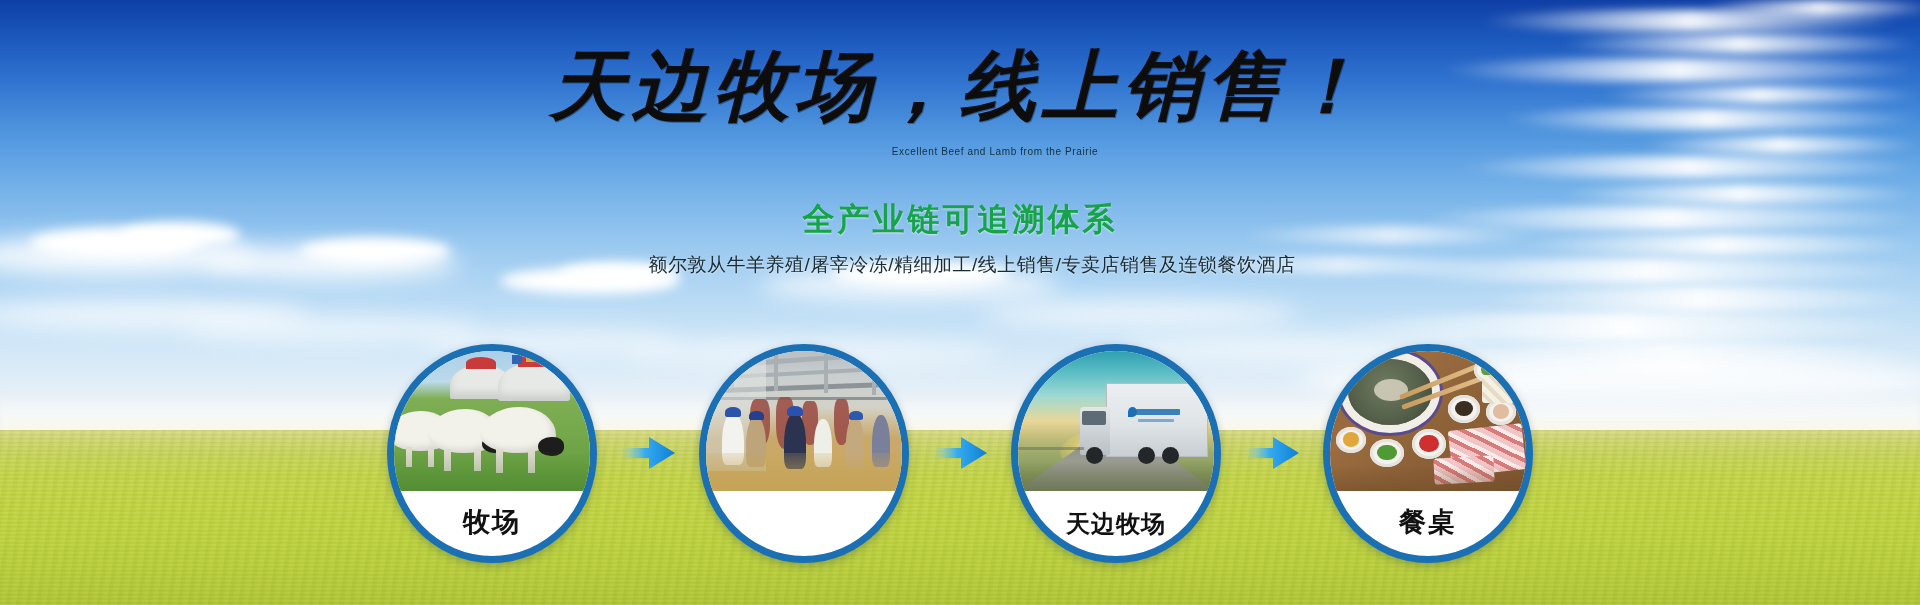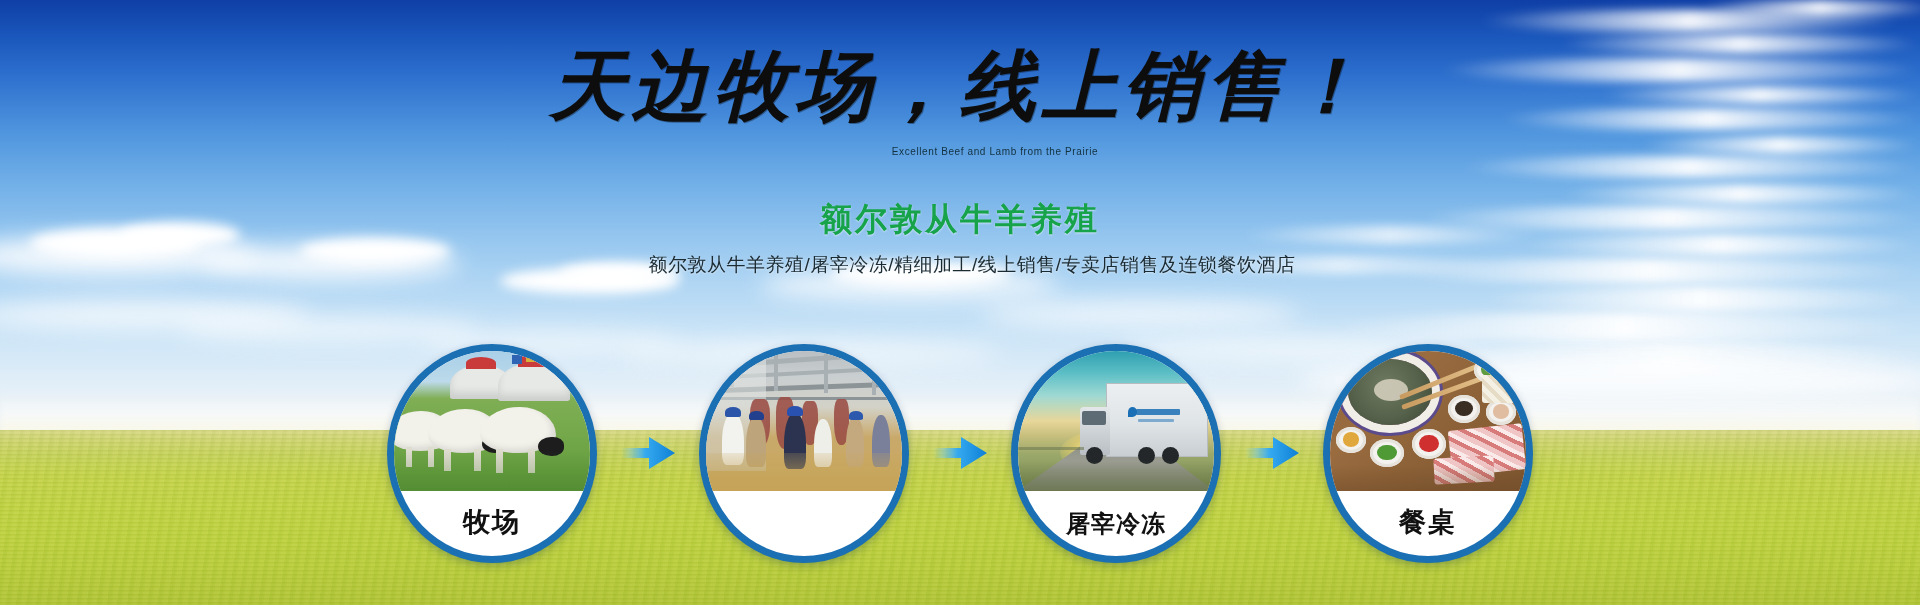--- a/index.html
+++ b/index.html
@@ -256,21 +256,21 @@
   <div class="grass-shade"></div>
 
   <div class="headline">
     <div class="calligraphy">天边牧场，线上销售！</div>
   </div>
 
   <div class="en-lines">
     <div class="en2">Excellent Beef and Lamb from the Prairie</div>
   </div>
 
-  <div class="green-title">额尔敦从牛羊养殖</div>
+  <div class="green-title">全产业链可追溯体系</div>
 
   <div class="desc desc1">额尔敦从牛羊养殖/屠宰冷冻/精细加工/线上销售/专卖店销售及连锁餐饮酒店</div>
 
   <div class="flow">
 
     <div class="node">
       <div class="photo">
         <div class="ph-pasture">
           <div class="yurt" style="left:56px;top:14px;width:62px;height:34px;"></div>
           <div class="yurt-top" style="left:72px;top:6px;width:30px;height:12px;"></div>
@@ -364,21 +364,21 @@
           <div style="position:absolute;left:110px;top:56px;width:9px;height:10px;background:#1a6fb5;border-radius:50% 50% 50% 0;"></div>
           <div class="cab" style="left:62px;top:56px;width:30px;height:48px;"></div>
           <div style="position:absolute;left:64px;top:60px;width:24px;height:14px;background:#5d6b74;border-radius:2px;"></div>
           <div class="wheel" style="left:68px;top:96px;width:17px;height:17px;"></div>
           <div class="wheel" style="left:120px;top:96px;width:17px;height:17px;"></div>
           <div class="wheel" style="left:144px;top:96px;width:17px;height:17px;"></div>
           <div style="position:absolute;left:0;top:96px;width:66px;height:3px;background:#6f7a52;opacity:.6;"></div>
           <div style="position:absolute;left:0;bottom:0;width:196px;height:30px;background:linear-gradient(to bottom,rgba(110,125,70,0),rgba(95,110,58,.6));"></div>
         </div>
       </div>
-      <div class="cap small">屠宰冷冻</div>
+      <div class="cap small">天边牧场</div>
     </div>
 
     <div class="arrow">
       <svg width="58" height="48" viewBox="0 0 58 48">
         <defs>
             <linearGradient id="ag3" x1="0" y1="0" x2="1" y2="0">
           <stop offset="0" stop-color="#7fd0f5" stop-opacity="0"></stop>
           <stop offset="45%" stop-color="#36aaf0"></stop>
           <stop offset="100%" stop-color="#0d7fd6"></stop>
         </linearGradient>

